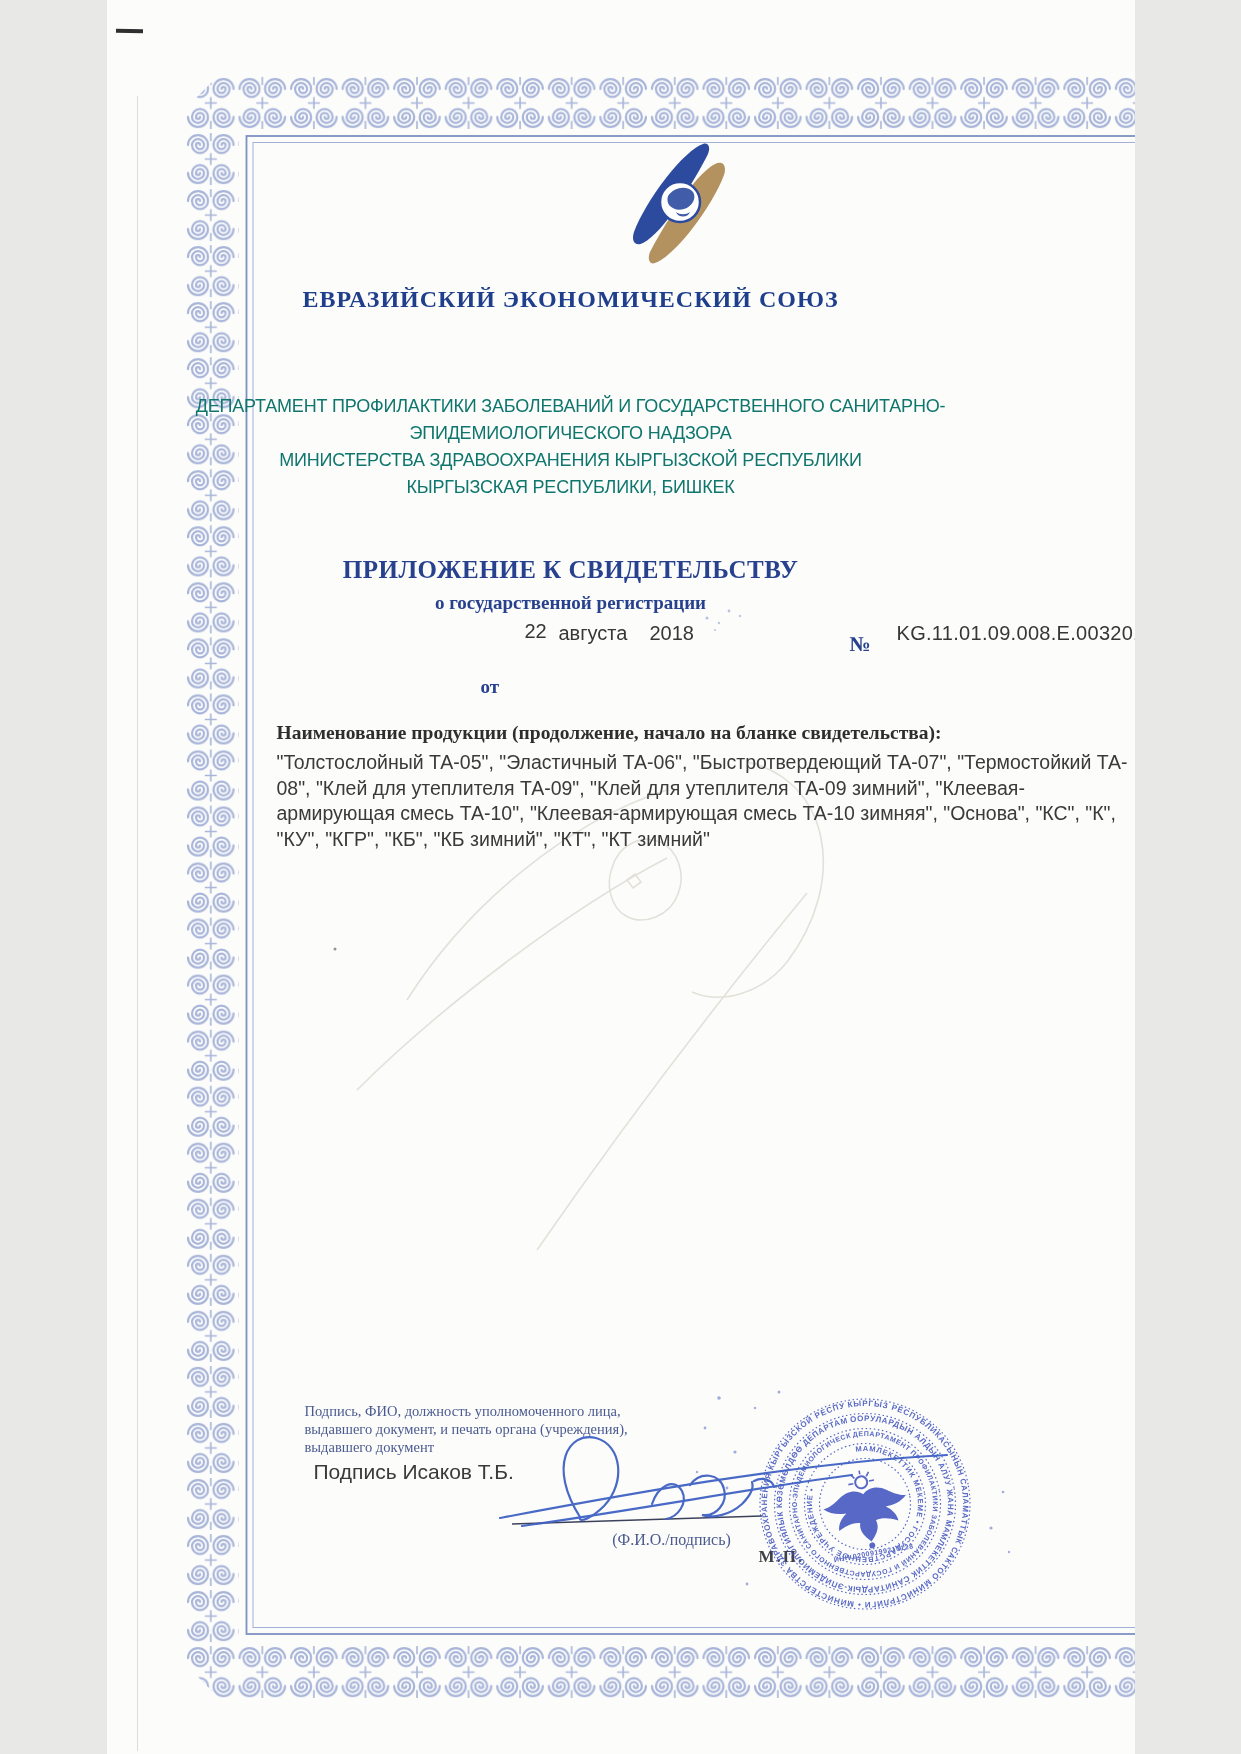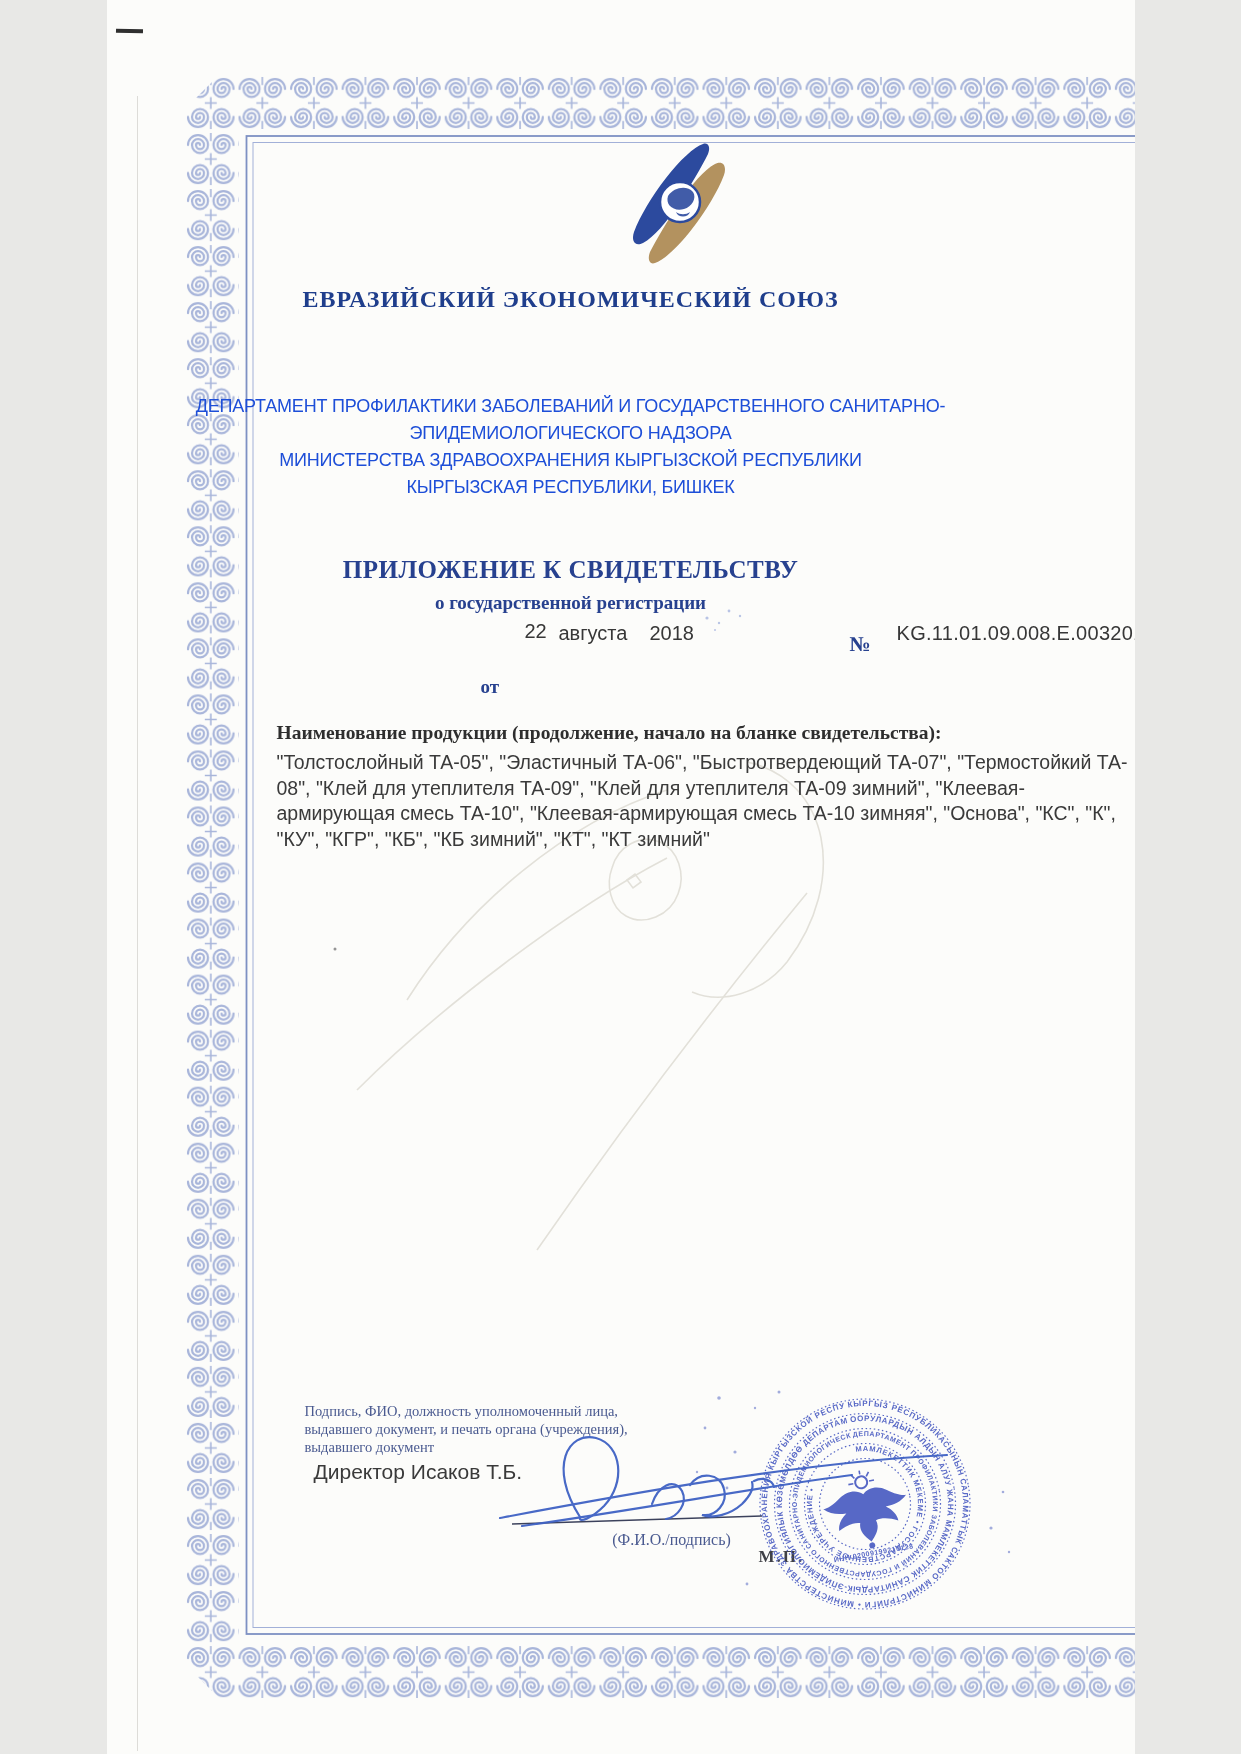--- a/index.html
+++ b/index.html
@@ -7,21 +7,21 @@
     position:relative; width:1028px; height:1754px; margin:0 auto;
     background:#fcfcfa; overflow:hidden;
     font-family:"Liberation Sans", sans-serif;
   }
   .abs{position:absolute;}
   .center-block{left:40px; right:140px; text-align:center;}
   .serif{font-family:"Liberation Serif", serif;}
   .sans{font-family:"Liberation Sans", sans-serif;}
 
   .union-title{top:286px; font-weight:bold; font-size:24px; letter-spacing:1px; color:#1f3e8c;}
-  .issuer{top:393px; font-size:18px; line-height:27px; color:#1d4ed8; letter-spacing:-0.2px;}
+  .issuer{top:393px; font-size:18px; line-height:27px; color:#0f766e; letter-spacing:-0.2px;}
   .issuer-note{top:530px; font-size:10px; color:#55618e; letter-spacing:0.2px;}
   .doc-title{top:556px; font-weight:bold; font-size:25px; letter-spacing:0.5px; color:#27418f;}
   .doc-subtitle{top:592px; font-weight:bold; font-size:19px; color:#27418f;}
 
   .date-label{left:374px; top:676px; font-weight:bold; font-size:19px; color:#27418f;}
   .date-day{left:418px; top:620px; font-size:20px; color:#373737;}
   .date-month{left:452px; top:622px; font-size:20px; color:#373737;}
   .date-year{left:543px; top:622px; font-size:20px; color:#373737;}
   .num-label{left:743px; top:632px; font-weight:bold; font-size:21px; color:#27418f;}
   .num-value{left:790px; top:622px; font-size:20px; color:#373737; letter-spacing:0.3px;}
@@ -130,25 +130,25 @@
 
   <div class="abs prod-heading sans">Наименование продукции (продолжение, начало на бланке свидетельства):</div>
   <div class="abs prod-lines sans">
     <div>"Толстослойный ТА-05", "Эластичный ТА-06", "Быстротвердеющий ТА-07", "Термостойкий ТА-</div>
     <div>08", "Клей для утеплителя ТА-09", "Клей для утеплителя ТА-09 зимний", "Клеевая-</div>
     <div>армирующая смесь ТА-10", "Клеевая-армирующая смесь ТА-10 зимняя", "Основа", "КС", "К",</div>
     <div>"КУ", "КГР", "КБ", "КБ зимний", "КТ", "КТ зимний"</div>
   </div>
 
   <div class="abs sign-note serif">
-    <div>Подпись, ФИО, должность уполномоченный лица,</div>
+    <div>Подпись, ФИО, должность уполномоченного лица,</div>
     <div>выдавшего документ, и печать органа (учреждения),</div>
     <div>выдавшего документ</div>
   </div>
-  <div class="abs signer sans">Директор Исаков Т.Б.</div>
+  <div class="abs signer sans">Подпись Исаков Т.Б.</div>
   <div class="abs fio-caption serif">(Ф.И.О./подпись)</div>
   <div class="abs stamp-mark serif">М.П.</div>
 
   <svg class="abs" style="left:640px; top:1386px" width="236" height="236" viewBox="-118 -118 236 236" opacity="0.92">
     <defs>
       <path id="c1" d="M0,-98 a98,98 0 1 1 -0.01,0 z"></path>
       <path id="c2" d="M0,-83 a83,83 0 1 1 -0.01,0 z"></path>
       <path id="c3" d="M0,-68 a68,68 0 1 1 -0.01,0 z"></path>
       <path id="c4" d="M0,-53 a53,53 0 1 1 -0.01,0 z"></path>
     </defs>

